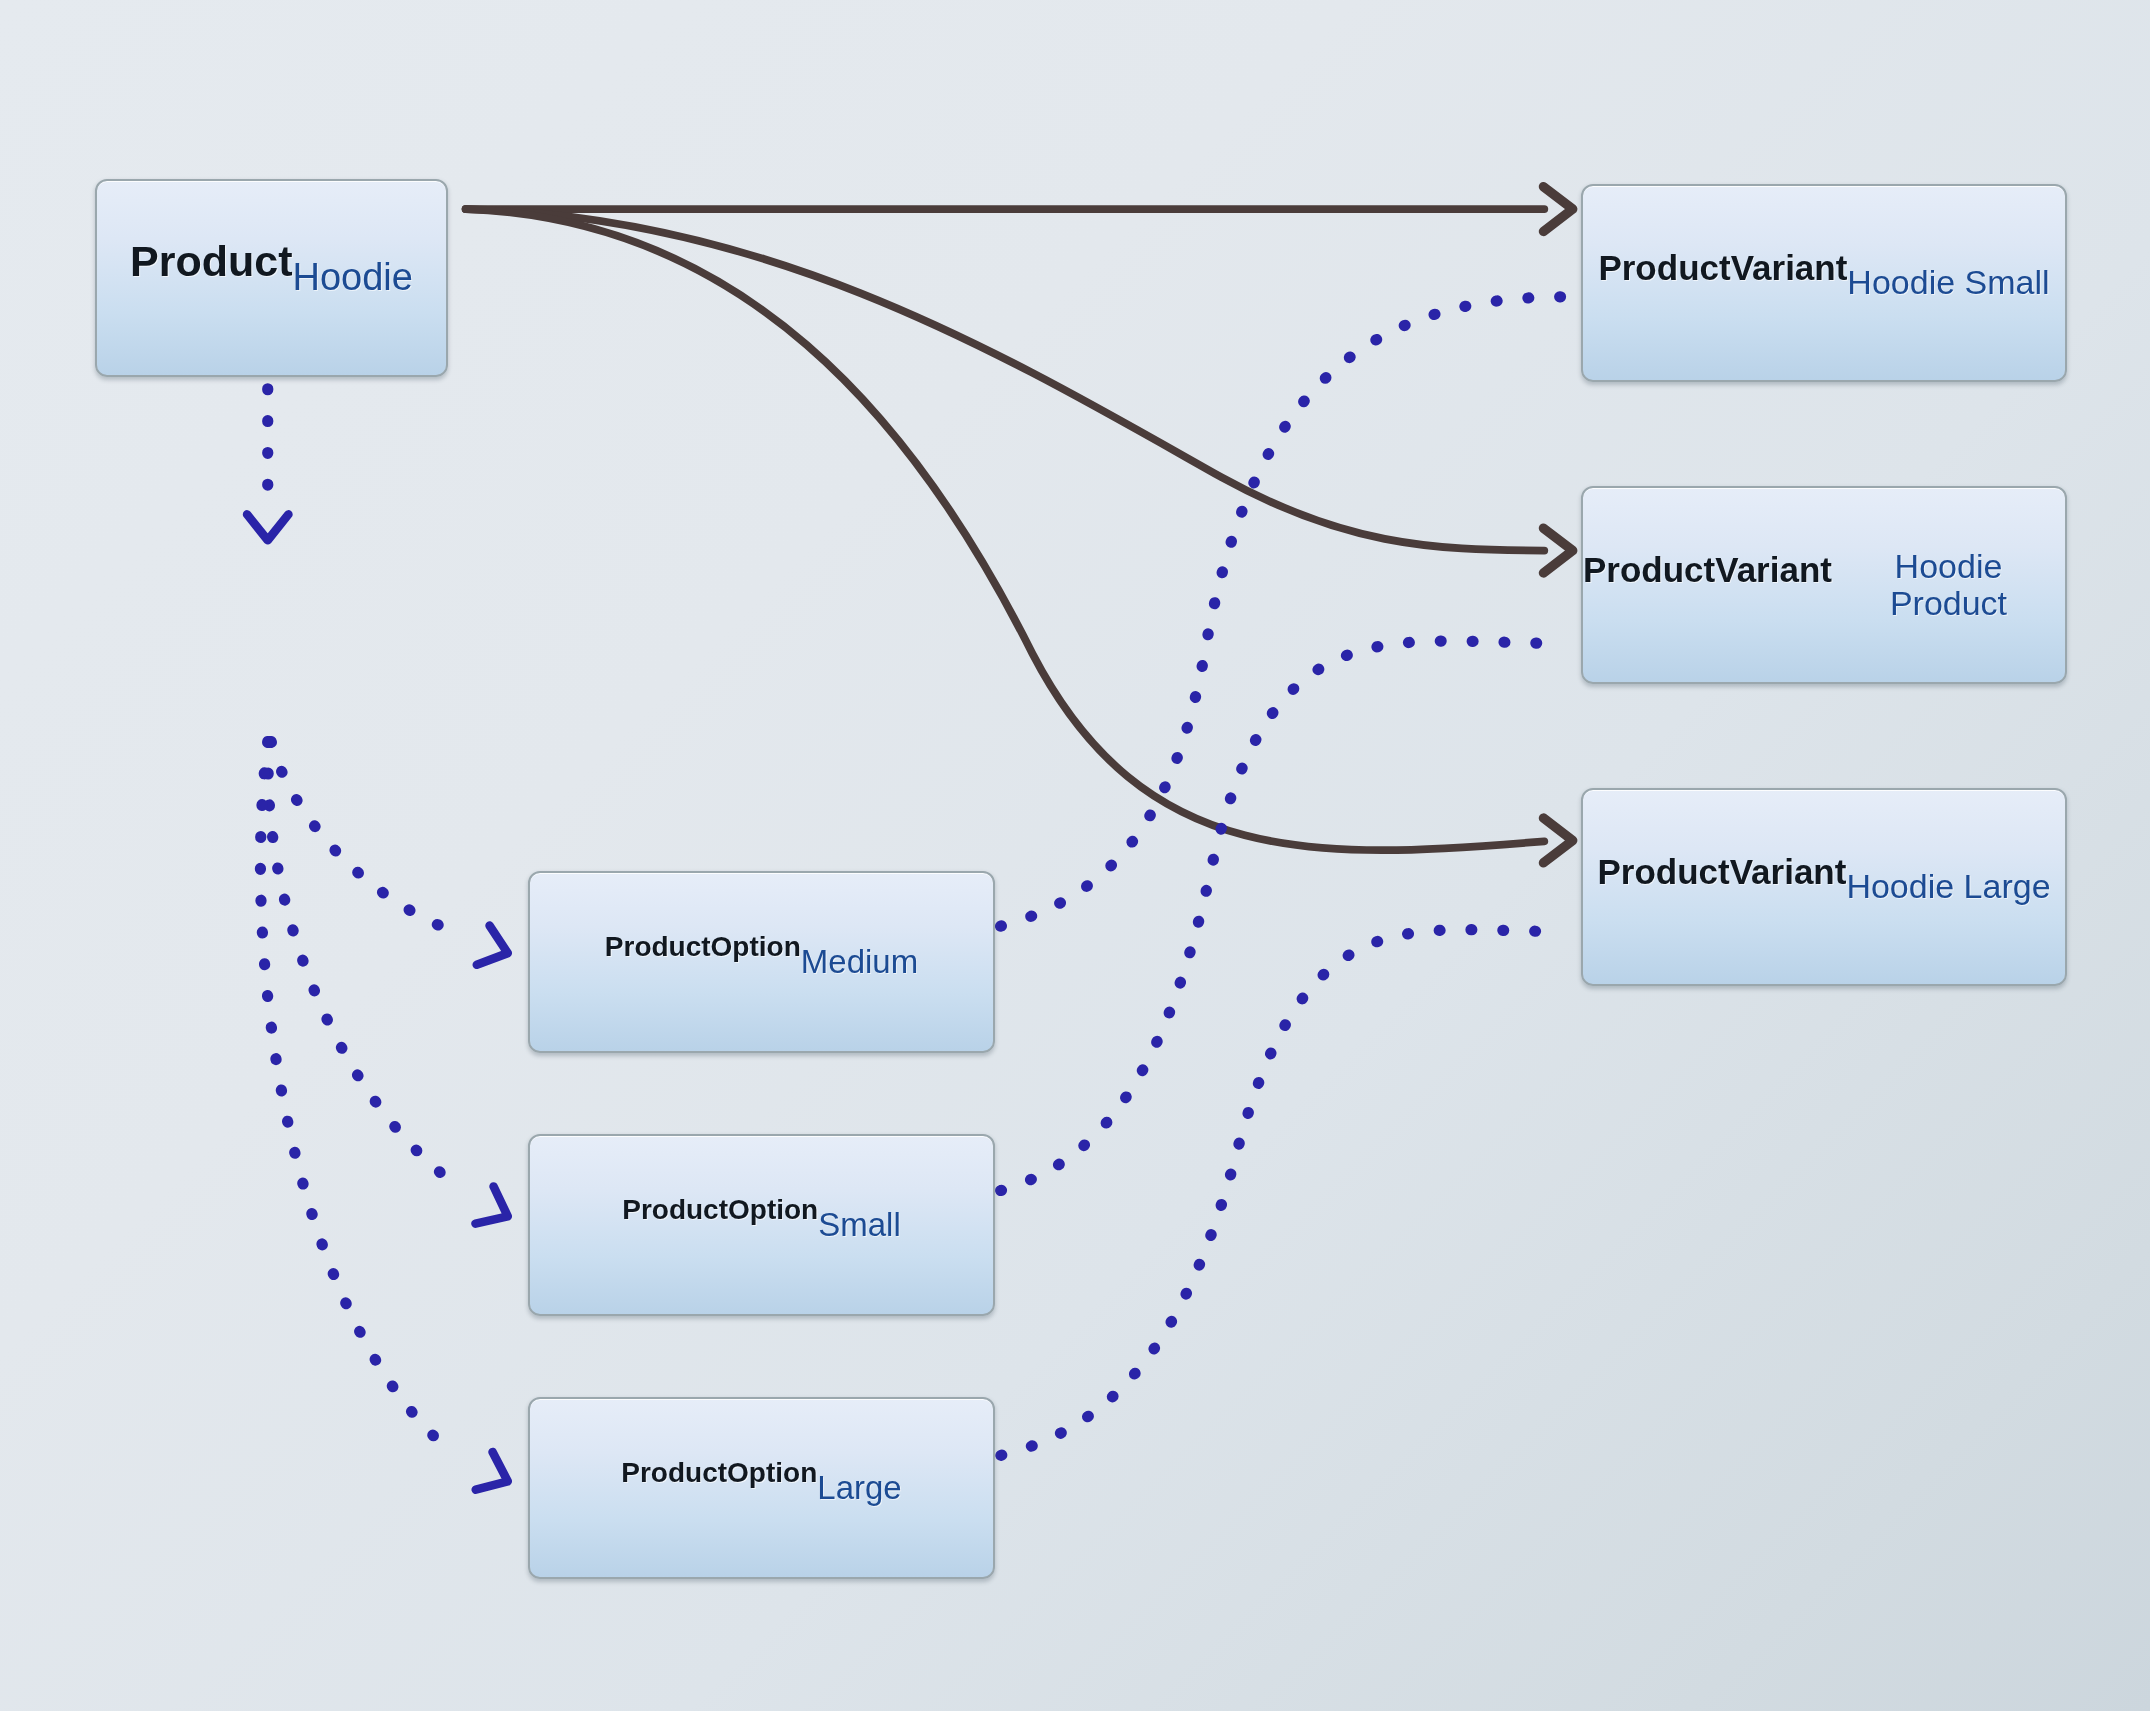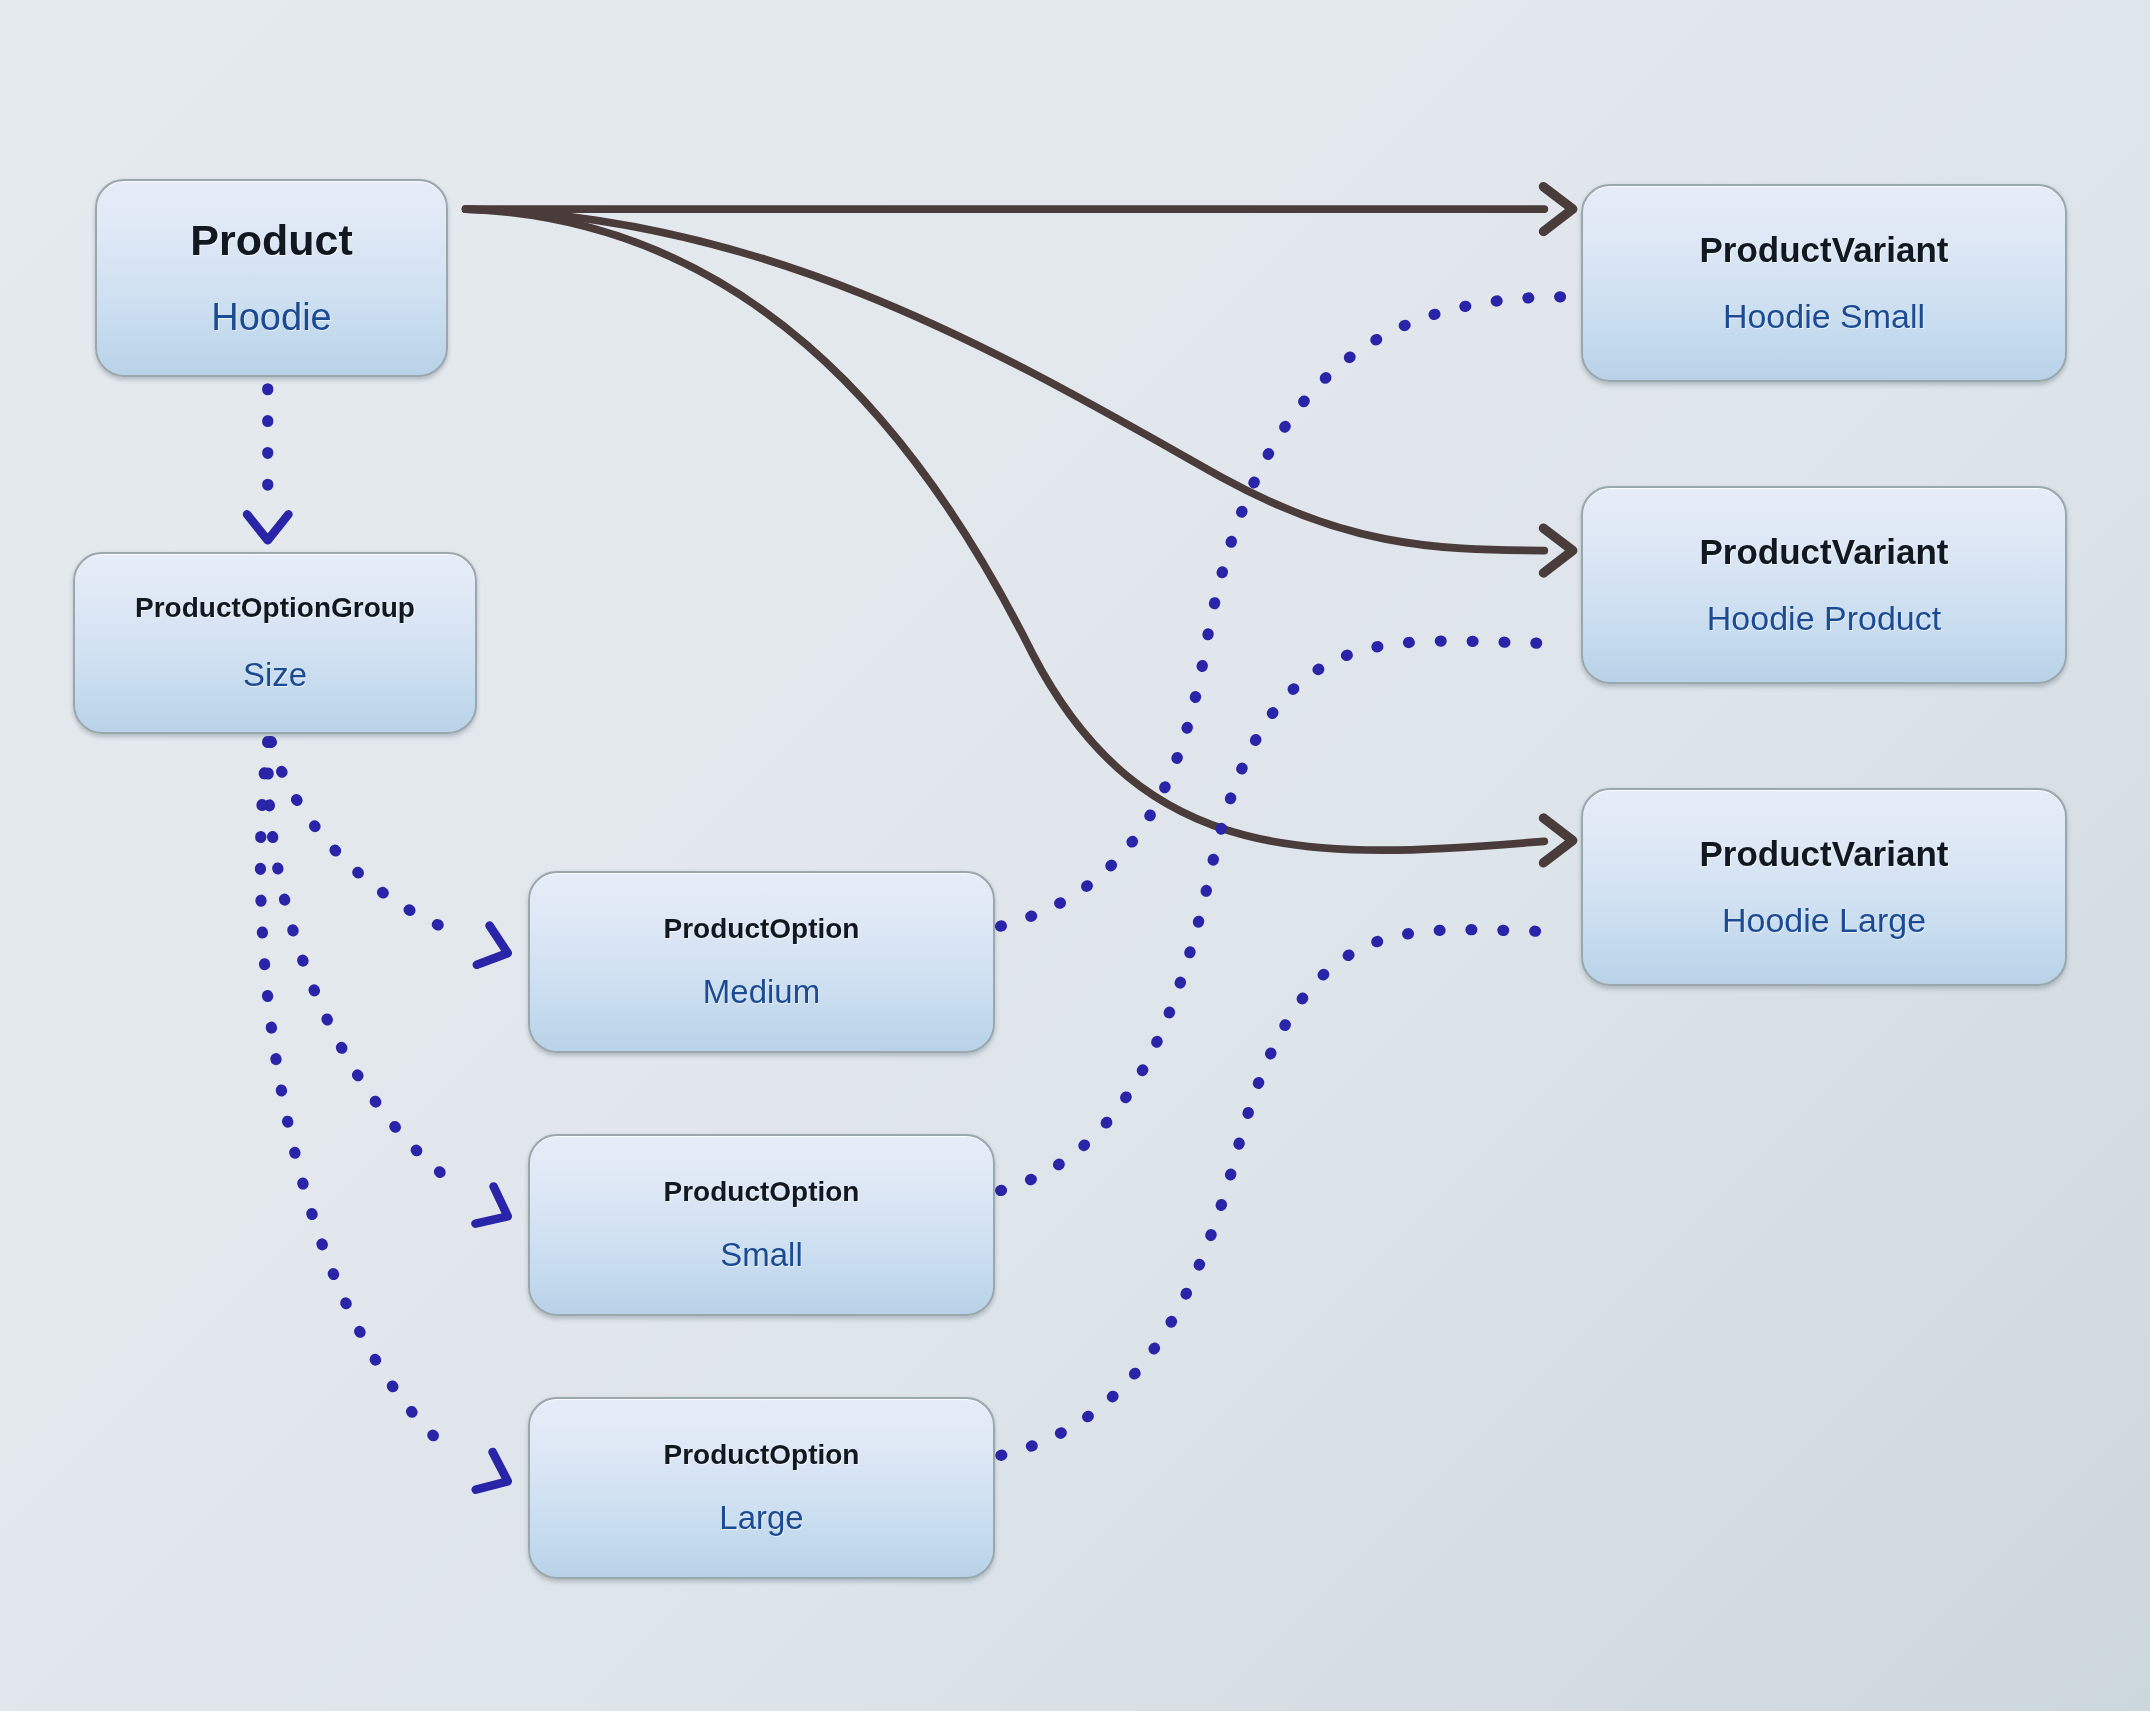--- a/index.html
+++ b/index.html
@@ -23,25 +23,25 @@
     left: 0;
     top: 0;
     width: 2151px;
     height: 1711px;
     pointer-events: none;
   }
   .node {
     position: absolute;
     box-sizing: border-box;
     border: 2.6px solid #9aa7ad;
-    border-radius: 29px;
+    border-radius: 12px;
     background: linear-gradient(to bottom, #e6edf8 0%, #dde7f5 30%, #cadef0 68%, #b9d2e8 100%);
     box-shadow: 0 2.6px 4.3px rgba(80,95,110,0.32), inset 0 0.9px 0 rgba(255,255,255,0.85);
     display: flex;
-    flex-direction: column;
+    flex-direction: row;
     align-items: center;
     justify-content: center;
     text-align: center;
   }
   .node .type {
     color: #111820;
     font-weight: bold;
     text-shadow: 0.9px 0.9px 0 rgba(255,255,255,0.65);
     line-height: 1.1;
   }
@@ -147,24 +147,20 @@
     <g>
       <path d="M 1090 1702 C 1290 1692 1380 1560 1440 1330 C 1520 1040 1640 1083 1820 1083" fill="none" stroke="#2a24a8" stroke-width="13" stroke-linecap="round" stroke-dasharray="1 36"></path>
     </g>
   </svg>
 
   <div class="node" id="n-product">
     <div class="type">Product</div>
     <div class="val">Hoodie</div>
   </div>
 
-  <div class="node" id="n-pog">
-    <div class="type">ProductOptionGroup</div>
-    <div class="val">Size</div>
-  </div>
 
   <div class="node opt" id="n-opt-0">
     <div class="type">ProductOption</div>
     <div class="val">Medium</div>
   </div>
 
   <div class="node opt" id="n-opt-1">
     <div class="type">ProductOption</div>
     <div class="val">Small</div>
   </div>

